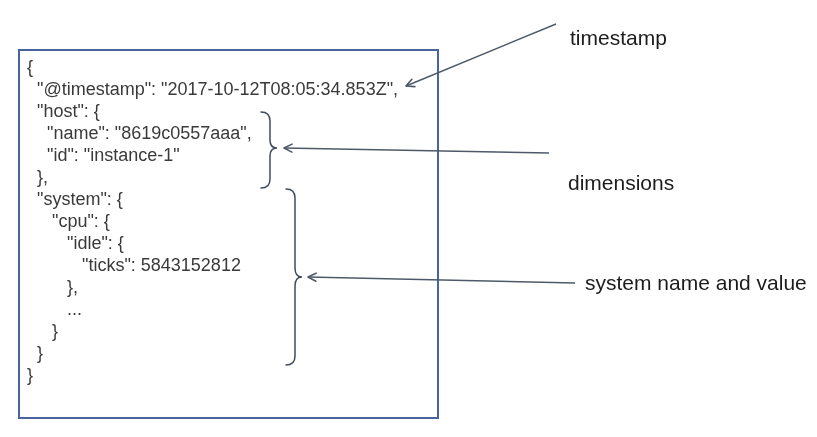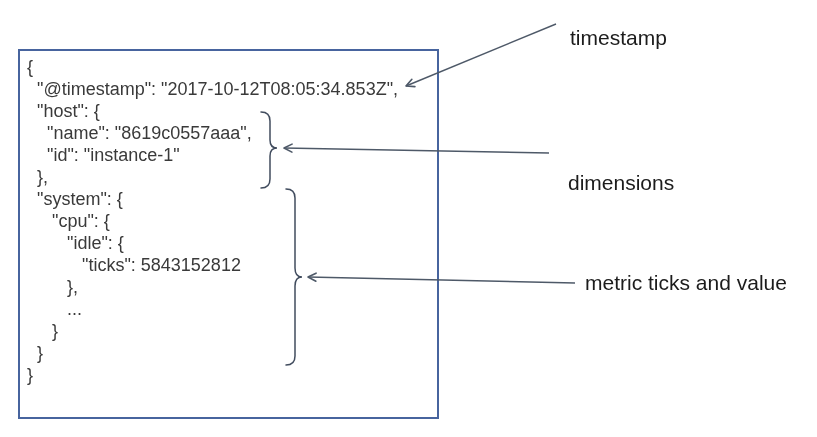--- a/index.html
+++ b/index.html
@@ -89,15 +89,15 @@
 
     <line x1="549" y1="153" x2="284" y2="148" stroke="#4e5968" stroke-width="1.4" marker-end="url(#arrowhead)"></line>
 
     <line x1="575" y1="283" x2="308" y2="277" stroke="#4e5968" stroke-width="1.4" marker-end="url(#arrowhead)"></line>
   </svg>
 
   <div class="label label-timestamp">timestamp</div>
 
   <div class="label label-dimensions">dimensions</div>
 
-  <div class="label label-metric">metric ticks and value</div>
+  <div class="label label-metric">system name and value</div>
 
 </div>
 
 </body></html>

